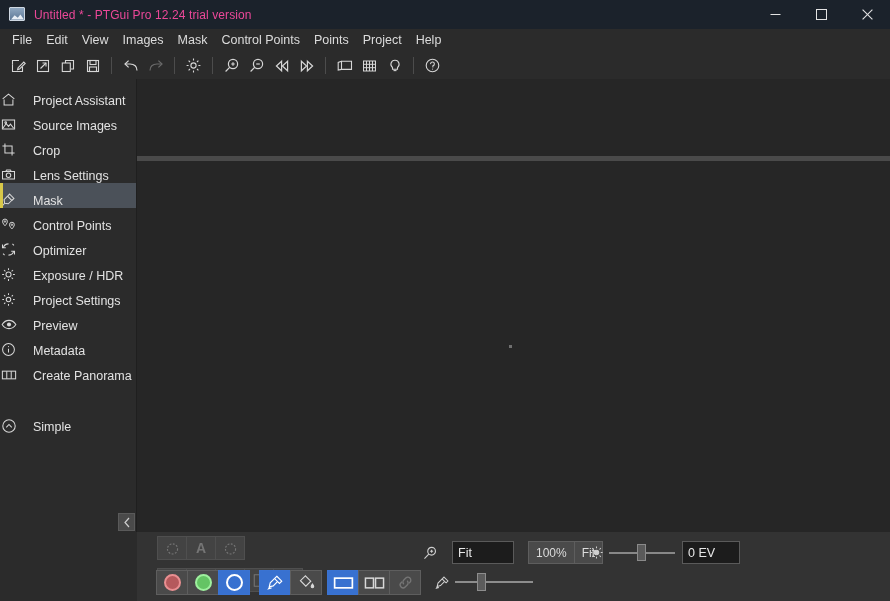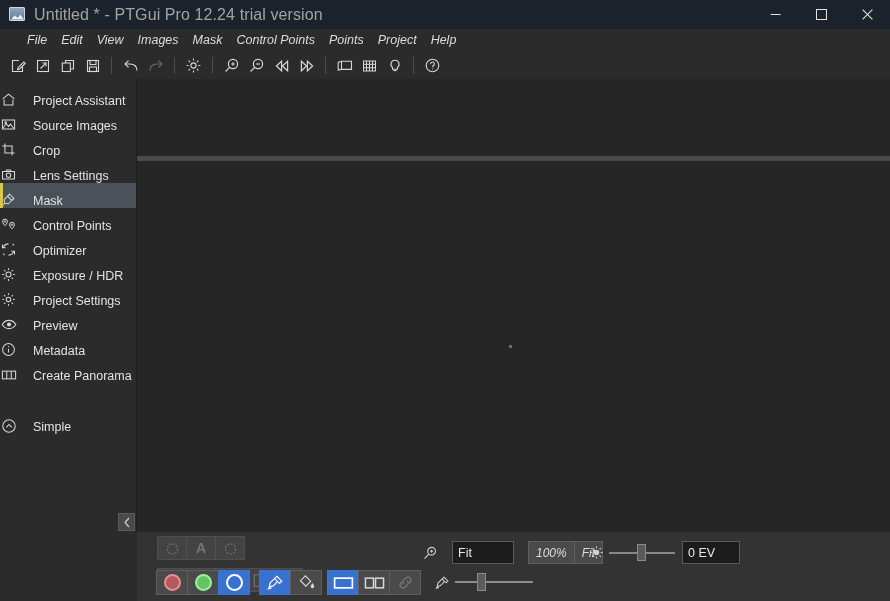--- a/index.html
+++ b/index.html
@@ -19,32 +19,32 @@
   }
   .title-icon { width: 16px; height: 16px; margin-left: 9px; margin-right: 9px; position: relative; flex: 0 0 auto; }
   .title-icon .pic {
     width: 16px; height: 14px; background: linear-gradient(#8fa7c0, #5d7896);
     border: 1px solid #cfd8e2; border-radius: 1px; position: relative; overflow: hidden;
   }
   .title-icon .pic:after {
     content: ""; position: absolute; left: 1px; bottom: 0px; width: 13px; height: 6px;
     background: #e8eef5; clip-path: polygon(0 100%, 28% 30%, 52% 70%, 72% 18%, 100% 100%);
   }
-  .title-text { color: #a3a3a3; font-size: 16px; letter-spacing: .1px; }
+  .title-text { color: #ec4899; font-size: 12px; letter-spacing: .1px; }
   .win-controls { position: absolute; right: 0; top: 0; height: 29px; display: flex; }
   .win-btn {
     width: 46px; height: 29px; display: flex; align-items: center; justify-content: center;
     color: #e3e3e3;
   }
   .win-btn svg { display: block; }
 
   
   .menubar {
     height: 23px; background: #2b2b2b; display: flex; align-items: center;
-    flex: 0 0 23px; padding-left: 20px; font-style: italic;
+    flex: 0 0 23px; padding-left: 5px;
   }
   .menu-item {
     color: #dcdcdc; font-size: 12.5px; padding: 3px 7px; border-radius: 2px; line-height: 15px;
   }
 
   
   .toolbar {
     height: 27px; background: #2b2b2b; display: flex; align-items: center;
     flex: 0 0 27px; padding-left: 5px; gap: 0px;
   }
@@ -107,21 +107,20 @@
   .zoomrow { position: absolute; left: 283px; top: 9px; display: flex; align-items: center; gap: 9px; }
   .mag-ico { width: 20px; height: 20px; display: flex; align-items: center; justify-content: center; color: #cfcfcf; margin-right: 3px; }
   .txtfield {
     width: 62px; height: 23px; background: #1c1c1c; border: 1px solid #5a5a5a; color: #e8e8e8;
     font-size: 12.5px; padding: 0 5px; line-height: 21px; font-family: "Liberation Sans", sans-serif;
   }
   .zbtn {
     height: 23px; background: #4a4a4a; border: 1px solid #5e5e5e; color: #dcdcdc;
     font-size: 12px; display: flex; align-items: center; justify-content: center; padding: 0 7px;
     margin-left: -1px;
-    font-style: italic;
   }
   .zgrp { display: flex; margin-left: 6px; }
 
   
   .exprow { position: absolute; left: 450px; top: 9px; display: flex; align-items: center; }
   .sun-ico { width: 18px; height: 18px; display: flex; align-items: center; justify-content: center; color: #d0d0d0; margin-right: 4px; }
   .slider { width: 66px; height: 20px; position: relative; display: flex; align-items: center; }
   .slider .track { position: absolute; left: 0; right: 0; height: 2px; background: #888; }
   .slider .thumb { position: absolute; width: 9px; height: 17px; background: #5a5a5a; border: 1px solid #8a8a8a; }
   .ev-field { width: 58px; height: 23px; background: #1c1c1c; border: 1px solid #5a5a5a; color: #e8e8e8;

